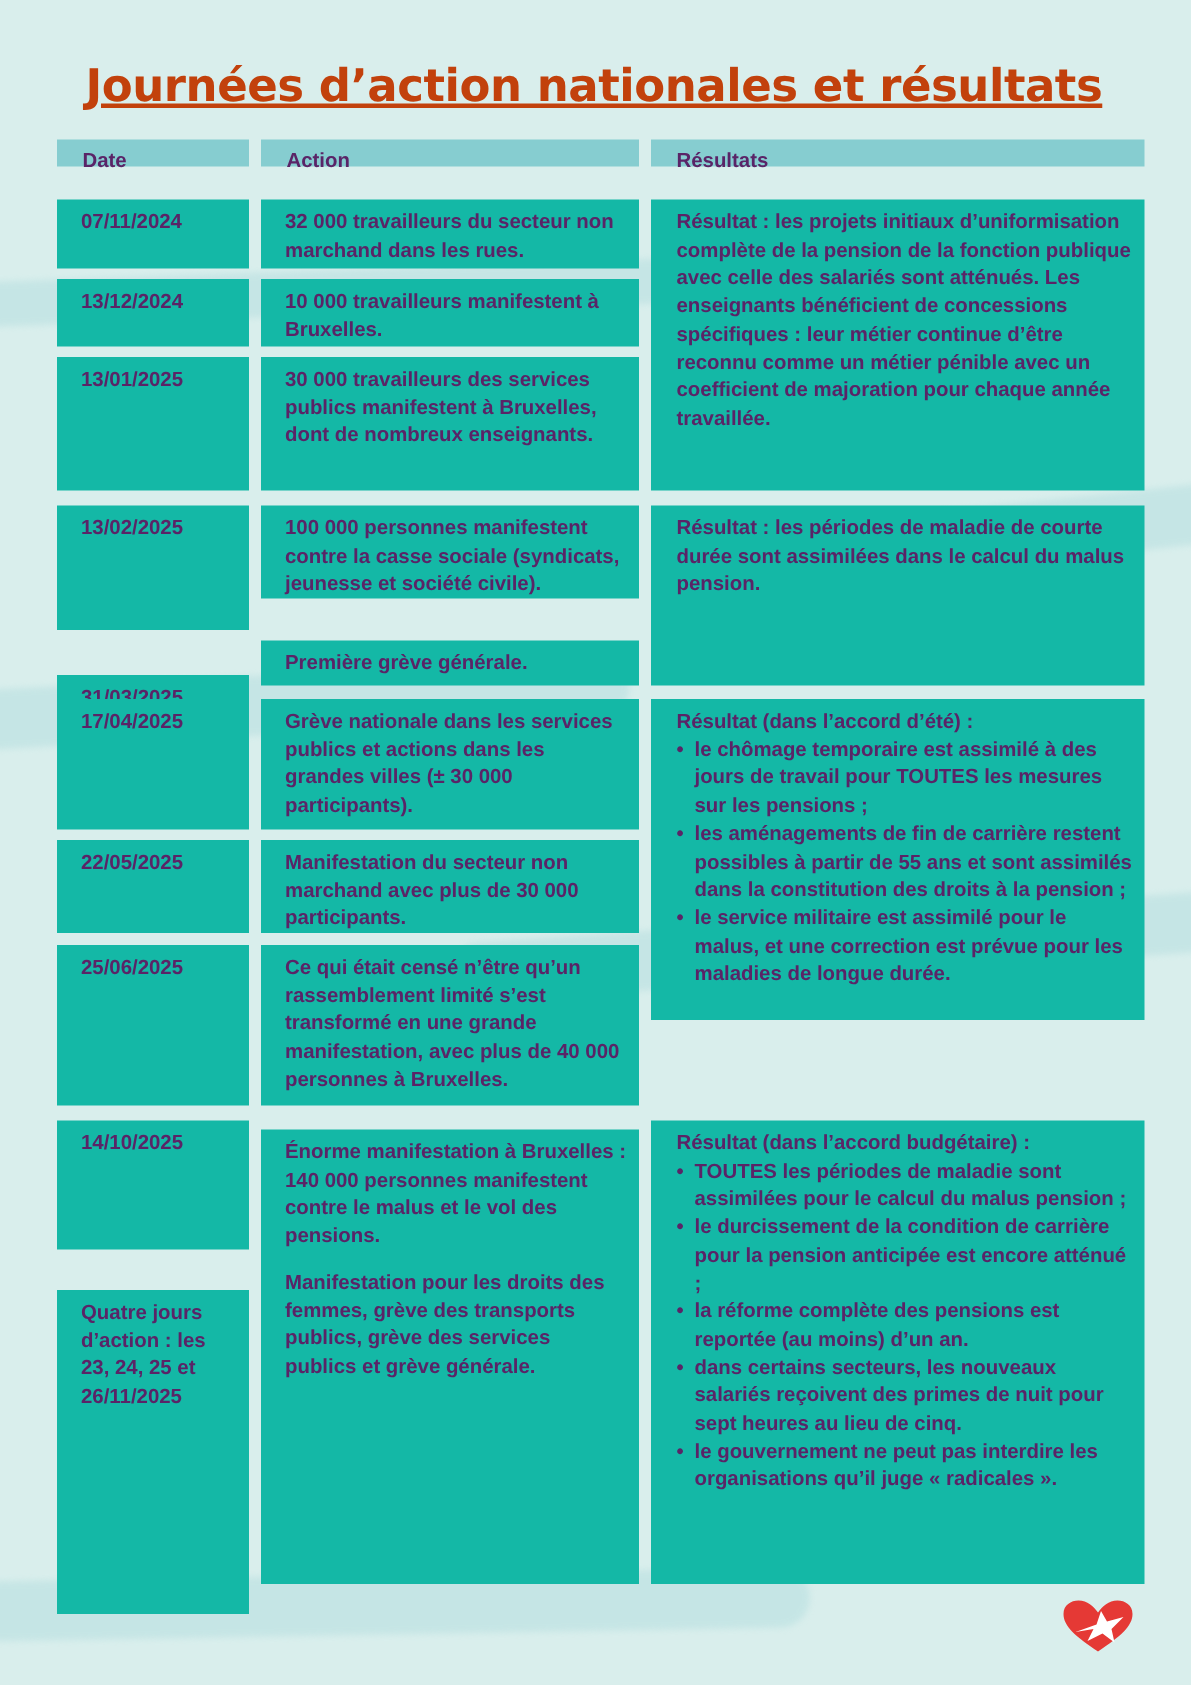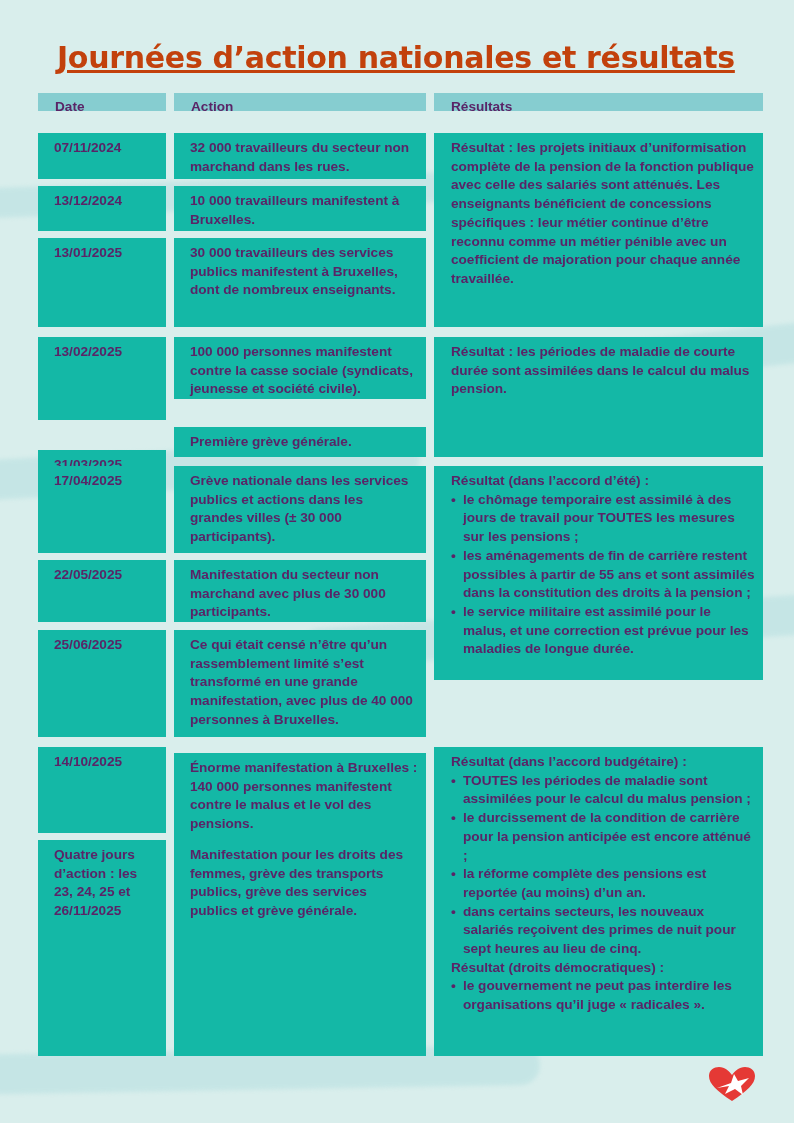--- a/index.html
+++ b/index.html
@@ -117,31 +117,30 @@
   <p>Résultat (dans l’accord d’été) :</p>
   <ul class="bullets">
     <li>le chômage temporaire est assimilé à des jours de travail pour TOUTES les mesures sur les pensions ;</li>
     <li>les aménagements de fin de carrière restent possibles à partir de 55 ans et sont assimilés dans la constitution des droits à la pension ;</li>
     <li>le service militaire est assimilé pour le malus, et une correction est prévue pour les maladies de longue durée.</li>
   </ul>
 </div>
 
 <div class="cell c-date" style="top:747px;height:86px;">14/10/2025</div>
 <div class="cell c-action" style="top:753px;height:99px;padding-right:4px;">Énorme manifestation à Bruxelles : 140 000 personnes manifestent contre le malus et le vol des pensions.</div>
-<div class="cell c-date" style="top:840px;height:216px;">Quatre jours d’action : les 23, 24, 25 et 26/11/2025</div>
+<div class="cell c-date" style="top:860px;height:216px;">Quatre jours d’action : les 23, 24, 25 et 26/11/2025</div>
 <div class="cell c-action" style="top:840px;height:216px;">Manifestation pour les droits des femmes, grève des transports publics, grève des services publics et grève générale.</div>
 <div class="cell c-res" style="top:747px;height:309px;">
   <p>Résultat (dans l’accord budgétaire) :</p>
   <ul class="bullets">
     <li>TOUTES les périodes de maladie sont assimilées pour le calcul du malus pension ;</li>
     <li>le durcissement de la condition de carrière pour la pension anticipée est encore atténué ;</li>
     <li>la réforme complète des pensions est reportée (au moins) d’un an.</li>
     <li>dans certains secteurs, les nouveaux salariés reçoivent des primes de nuit pour sept heures au lieu de cinq.</li>
   </ul>
-  <p>Résultat (droits démocratiques) :</p>
   <ul class="bullets">
     <li>le gouvernement ne peut pas interdire les organisations qu’il juge « radicales ».</li>
   </ul>
 </div>
 
 <div class="logo">
   <svg width="50" height="36" viewBox="0 0 50 36">
     <path d="M25 35 C10 25 2 18 2 10 C2 4 7 1 12 1 C18 1 22 5 25 9 C28 5 32 1 38 1 C43 1 48 4 48 10 C48 18 40 25 25 35 Z" fill="#e53935"></path>
     <path d="M10 22 L24 17 L27 8 L31 15 L42 12 L34 20 L36 29 L28 23 L18 28 L22 20 Z" fill="#ffffff"></path>
   </svg>

